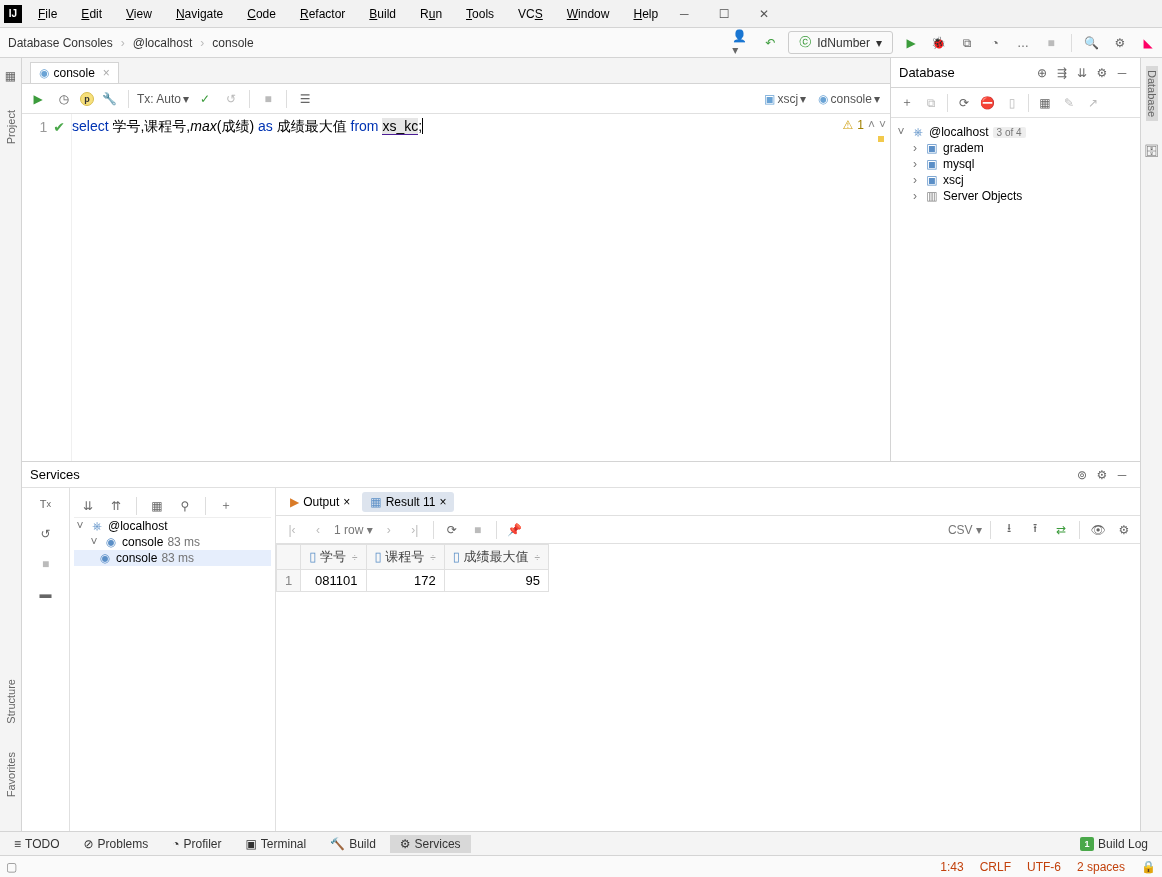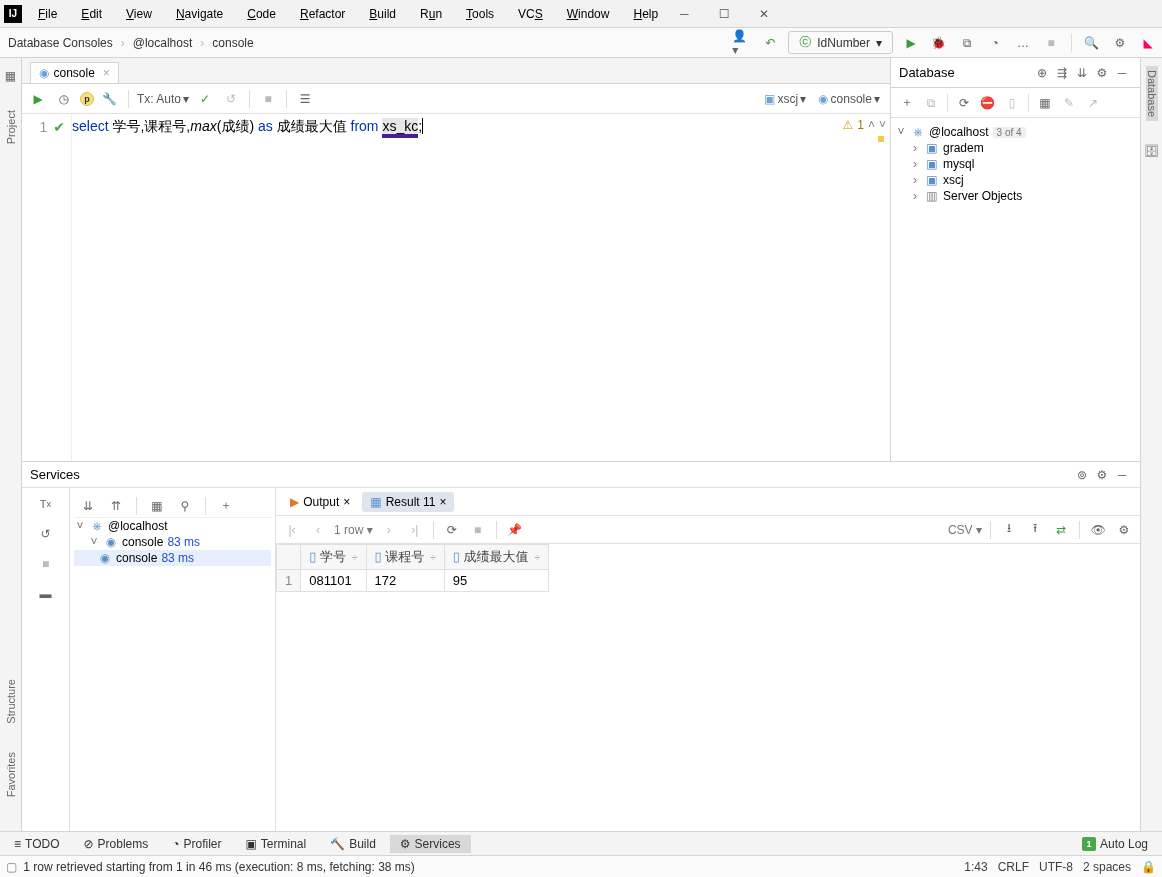--- a/index.html
+++ b/index.html
@@ -34,21 +34,21 @@
 .sub-right { margin-left: auto; display: flex; gap: 4px; align-items: center; }
 .pill { display: flex; align-items: center; gap: 2px; padding: 1px 4px; color: #555; }
 .editor-body { flex: 1; display: flex; background: #fff; position: relative; }
 .gutter-col { width: 50px; border-right: 1px solid #f0f0f0; text-align: right; padding: 4px 6px; color: #999; font-family: Consolas, monospace; font-size: 14px; }
 .gutter-row { display:flex; justify-content:flex-end; gap:6px; align-items:center; height:18px;}
 .check-ok { color:#4aa84a; font-size:14px; }
 .code-col { flex: 1; font-family: Consolas, monospace; font-size: 14px; padding: 4px 0; position: relative; }
 .code-line { height:18px; white-space: pre; }
 .kw { color: #0033b3; }
 .func { font-style: italic; color: #000; }
-.hl { background: #e6e6e6; border-bottom: 4px solid #4c1d95; }
+.hl { background: #e6e6e6; border-bottom: 1px solid #4c1d95; }
 .cursor-bar { border-left: 1px solid #000; }
 .warn-strip { position: absolute; right: 4px; top: 4px; display: flex; flex-direction: column; align-items: flex-end; gap: 2px; }
 .warn-box { display: flex; align-items: center; gap: 4px; color: #a08000; font-size: 12px; }
 .right-panel { width: 250px; border-left: 1px solid #d4d4d4; display: flex; flex-direction: column; background: #fff; }
 .rp-head { height: 30px; display: flex; align-items: center; padding: 0 8px; border-bottom: 1px solid #d4d4d4; }
 .rp-title { flex: 1; font-size: 13px; }
 .db-sub { height: 30px; display: flex; align-items: center; padding: 0 6px; border-bottom: 1px solid #e0e0e0; gap: 4px; }
 .db-tree { flex: 1; padding: 6px 4px; font-size: 12px; overflow: auto; }
 .db-node { display: flex; align-items: center; gap: 4px; padding: 1px 0; cursor: pointer; }
 .db-node .exp { width: 12px; text-align: center; color: #777; }
@@ -67,34 +67,34 @@
 .svc-tree { width: 206px; border-right: 1px solid #e0e0e0; padding: 6px 4px; font-size: 12px; }
 .svc-tree-head { height: 24px; display: flex; align-items: center; gap: 8px; border-bottom: 1px solid #eee; padding: 0 4px; }
 .svc-result { flex: 1; display: flex; flex-direction: column; }
 .res-tabs { height: 28px; border-bottom: 1px solid #e0e0e0; display: flex; align-items: center; padding: 0 6px; gap: 4px; }
 .res-tab { padding: 3px 8px; display: flex; align-items: center; gap: 4px; border-radius: 3px; cursor:pointer; }
 .res-tab.active { background: #dde4ee; }
 .res-toolbar { height: 28px; border-bottom: 1px solid #e0e0e0; display: flex; align-items: center; padding: 0 6px; gap: 6px; color: #777; }
 .res-toolbar .spacer { flex: 1; }
 .res-table { flex: 1; overflow: hidden; }
 table.grid { border-collapse: collapse; font-family: Consolas, monospace; font-size: 13px; }
-table.grid th, table.grid td { border: 1px solid #e0e0e0; padding: 3px 8px; text-align: left; }
+table.grid th, table.grid td { border: 1px solid #e0e0e0; padding: 3px 8px; text-align: right; }
 table.grid th { background: #f7f7f7; font-weight: normal; color: #444; }
 .rownum { background: #f7f7f7; color: #888; text-align: right; width: 24px; }
 .col-sort { color: #aaa; font-size: 10px; padding-left: 6px; }
 .right-num { text-align: left; }
 .bottom-tabs { height: 24px; border-top: 1px solid #d4d4d4; display: flex; align-items: center; background: #f4f4f4; padding: 0 4px; gap: 4px; }
 .btab { padding: 2px 10px; display: flex; align-items: center; gap: 4px; cursor: pointer; color: #333; }
 .btab.active { background: #d8d8d8; }
 .btab-spacer { flex: 1; }
 .statusbar { height: 22px; border-top: 1px solid #d4d4d4; display: flex; align-items: center; background: #fafafa; padding: 0 6px; font-size: 12px; color: #333; }
-.status-right { margin-left: auto; display: flex; gap: 10px; color: #404040; }
+.status-right { margin-left: auto; display: flex; gap: 16px; color: #c2410c; }
 .yellow-pill { background:#f7e07b; border:1px solid #d8be50; border-radius:50%; width:14px; height:14px; display:inline-flex; align-items:center; justify-content:center; font-size:9px; color:#333; font-weight:bold;}
 .sel-row { background:#e6eefc; }
-.muted { color:#1d4ed8; }
+.muted { color:#737373; }
 .grey-square { color:#bbb; }
 .stop-square { color:#bbb; }
 </style>
 </head>
 <body>
 
 <div class="titlebar">
   <div class="app-icon">IJ</div>
   <div class="menubar">
     <span class="menu-item"><u>F</u>ile</span>
@@ -377,27 +377,26 @@
 <div class="bottom-tabs">
   <span class="btab">≡ <span>TODO</span></span>
   <span class="btab">⊘ <span>Problems</span></span>
   <span class="btab">◔ <span>Profiler</span></span>
   <span class="btab">▣ <span>Terminal</span></span>
   <span class="btab">🔨 <span>Build</span></span>
   <span class="btab active">⚙ <span>Services</span></span>
   <span class="btab-spacer"></span>
   <span class="btab">
     <span style="display:inline-flex;width:14px;height:14px;background:#4aa84a;color:#fff;border-radius:2px;align-items:center;justify-content:center;font-size:9px;font-weight:bold;">1</span>
-    <span>Auto Log</span>
+    <span>Build Log</span>
   </span>
 </div>
 
 <div class="statusbar">
   <span style="color:#888;margin-right:6px;">▢</span>
-  <span>1 row retrieved starting from 1 in 46 ms (execution: 8 ms, fetching: 38 ms)</span>
   <div class="status-right">
     <span>1:43</span>
     <span>CRLF</span>
-    <span>UTF-8</span>
+    <span>UTF-6</span>
     <span>2 spaces</span>
     <span>🔒</span>
   </div>
 </div>
 
 </body></html>

